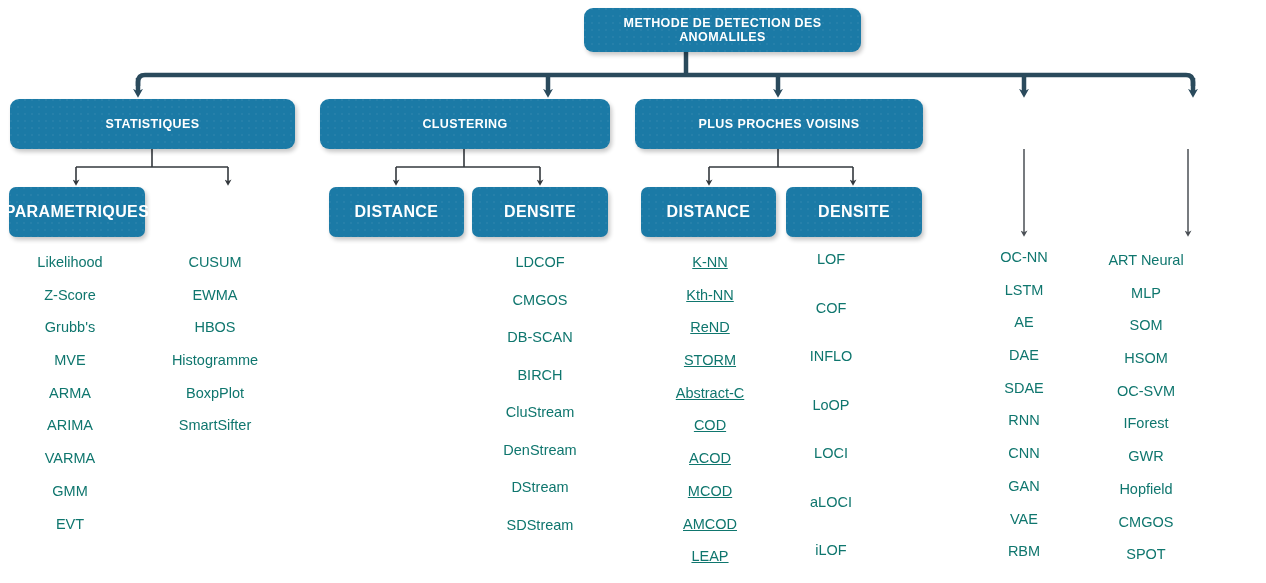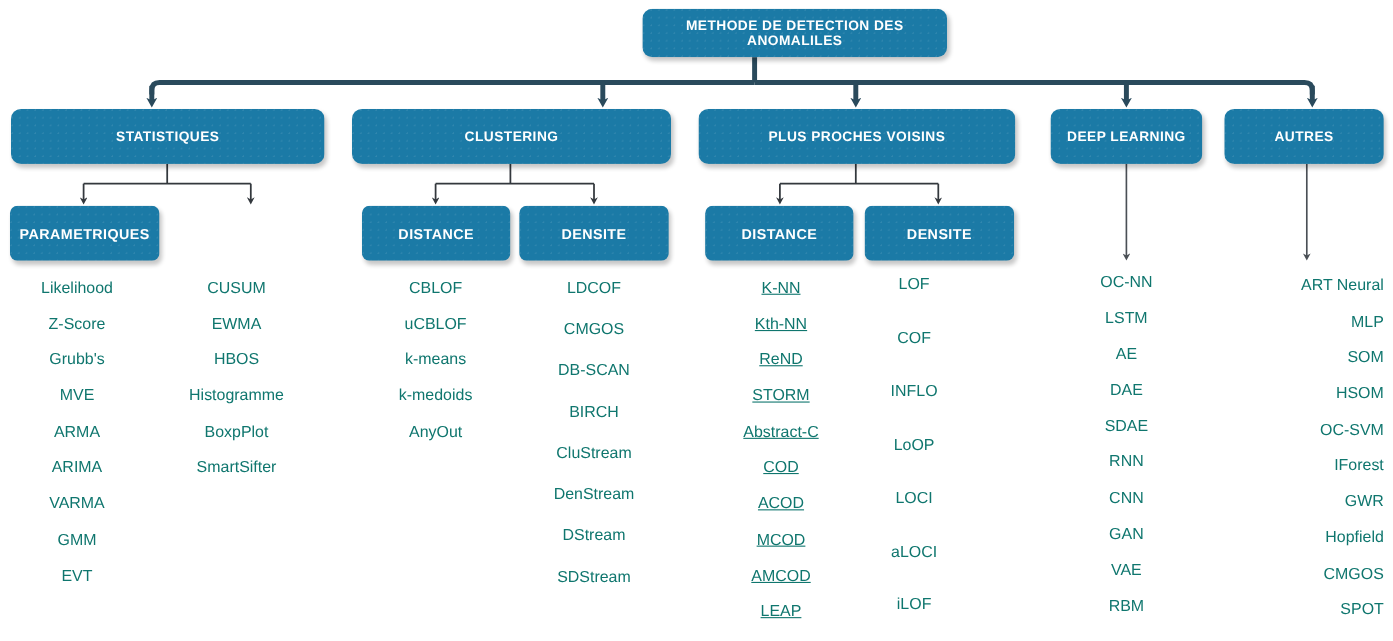--- a/index.html
+++ b/index.html
@@ -32,21 +32,21 @@
     color:#ffffff;
     display:flex;align-items:center;justify-content:center;
     text-align:center;
     font-weight:bold;
     letter-spacing:.4px;
     box-shadow:2px 3px 4px rgba(0,0,0,.22);
     z-index:3;
   }
   .node.lvl1{font-size:12.5px;margin-left:36px;}
   .node.lvl2{font-size:12.5px;}
-  .node.lvl3{font-size:13px;border-radius:7px;}
+  .node.lvl3{font-size:16px;border-radius:7px;}
   
   .leafcol{
     position:absolute;
     display:flex;flex-direction:column;align-items:center;
     color:#0f766e;
     font-size:14.5px;
     z-index:2;
   }
   .leafcol .leaf{
     line-height:1;
@@ -118,23 +118,21 @@
   </svg>
 
   <div class="node lvl1" style="left:548px;top:8px;width:277px;height:44px;">METHODE DE DETECTION DES ANOMALILES</div>
 
   <div class="node lvl2" style="left:10px;top:99px;width:285px;height:50px;">STATISTIQUES</div>
 
   <div class="node lvl2" style="left:320px;top:99px;width:290px;height:50px;">CLUSTERING</div>
 
   <div class="node lvl2" style="left:635px;top:99px;width:288px;height:50px;">PLUS PROCHES VOISINS</div>
 
-  <div class="node lvl2" style="left:955px;top:99px;width:138px;height:50px;">DEEP LEARNING</div>
-
-  <div class="node lvl2" style="left:1113px;top:99px;width:145px;height:50px;">AUTRES</div>
+
 
   <div class="node lvl3" style="left:9px;top:187px;width:136px;height:50px;">PARAMETRIQUES</div>
 
 
   <div class="node lvl3" style="left:329px;top:187px;width:135px;height:50px;">DISTANCE</div>
 
   <div class="node lvl3" style="left:472px;top:187px;width:136px;height:50px;">DENSITE</div>
 
   <div class="node lvl3" style="left:641px;top:187px;width:135px;height:50px;">DISTANCE</div>
 
@@ -154,27 +152,20 @@
 
   <div class="leafcol" style="left:145px;top:255px;width:140px;gap:18.2px;">
       <div class="leaf">CUSUM</div>
       <div class="leaf">EWMA</div>
       <div class="leaf">HBOS</div>
       <div class="leaf">Histogramme</div>
       <div class="leaf">BoxpPlot</div>
       <div class="leaf">SmartSifter</div>
     </div>
 
-  <div class="leafcol" style="left:326px;top:255px;width:140px;gap:18.2px;">
-      <div class="leaf">CBLOF</div>
-      <div class="leaf">uCBLOF</div>
-      <div class="leaf">k-means</div>
-      <div class="leaf">k-medoids</div>
-      <div class="leaf">AnyOut</div>
-    </div>
 
   <div class="leafcol" style="left:470px;top:255px;width:140px;gap:23px;">
       <div class="leaf">LDCOF</div>
       <div class="leaf">CMGOS</div>
       <div class="leaf">DB-SCAN</div>
       <div class="leaf">BIRCH</div>
       <div class="leaf">CluStream</div>
       <div class="leaf">DenStream</div>
       <div class="leaf">DStream</div>
       <div class="leaf">SDStream</div>
@@ -211,21 +202,21 @@
       <div class="leaf">AE</div>
       <div class="leaf">DAE</div>
       <div class="leaf">SDAE</div>
       <div class="leaf">RNN</div>
       <div class="leaf">CNN</div>
       <div class="leaf">GAN</div>
       <div class="leaf">VAE</div>
       <div class="leaf">RBM</div>
     </div>
 
-  <div class="leafcol" style="left:1118px;top:253px;width:140px;gap:18.2px;align-items:flex-end;">
+  <div class="leafcol" style="left:1076px;top:253px;width:140px;gap:18.2px;">
       <div class="leaf">ART Neural</div>
       <div class="leaf">MLP</div>
       <div class="leaf">SOM</div>
       <div class="leaf">HSOM</div>
       <div class="leaf">OC-SVM</div>
       <div class="leaf">IForest</div>
       <div class="leaf">GWR</div>
       <div class="leaf">Hopfield</div>
       <div class="leaf">CMGOS</div>
       <div class="leaf">SPOT</div>

